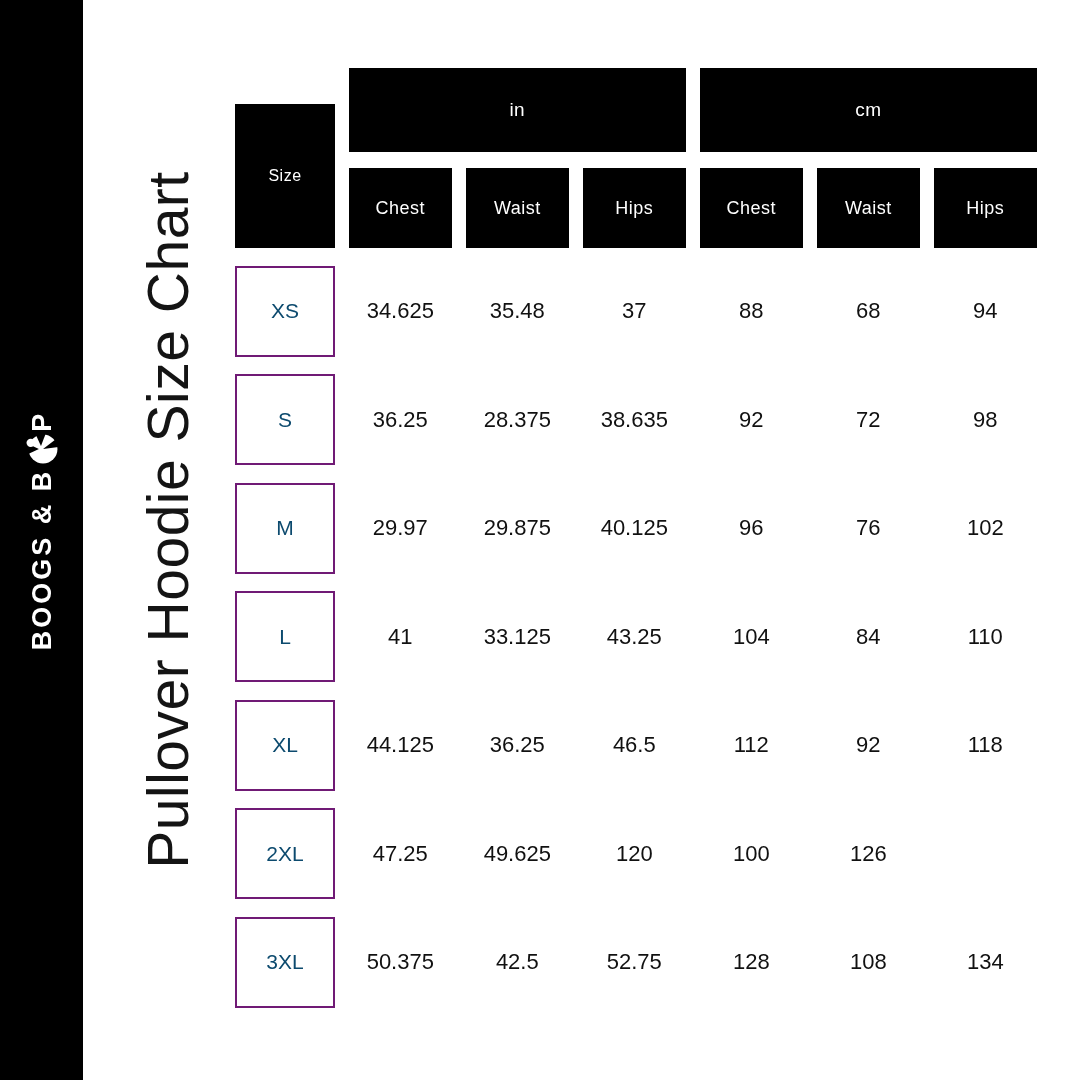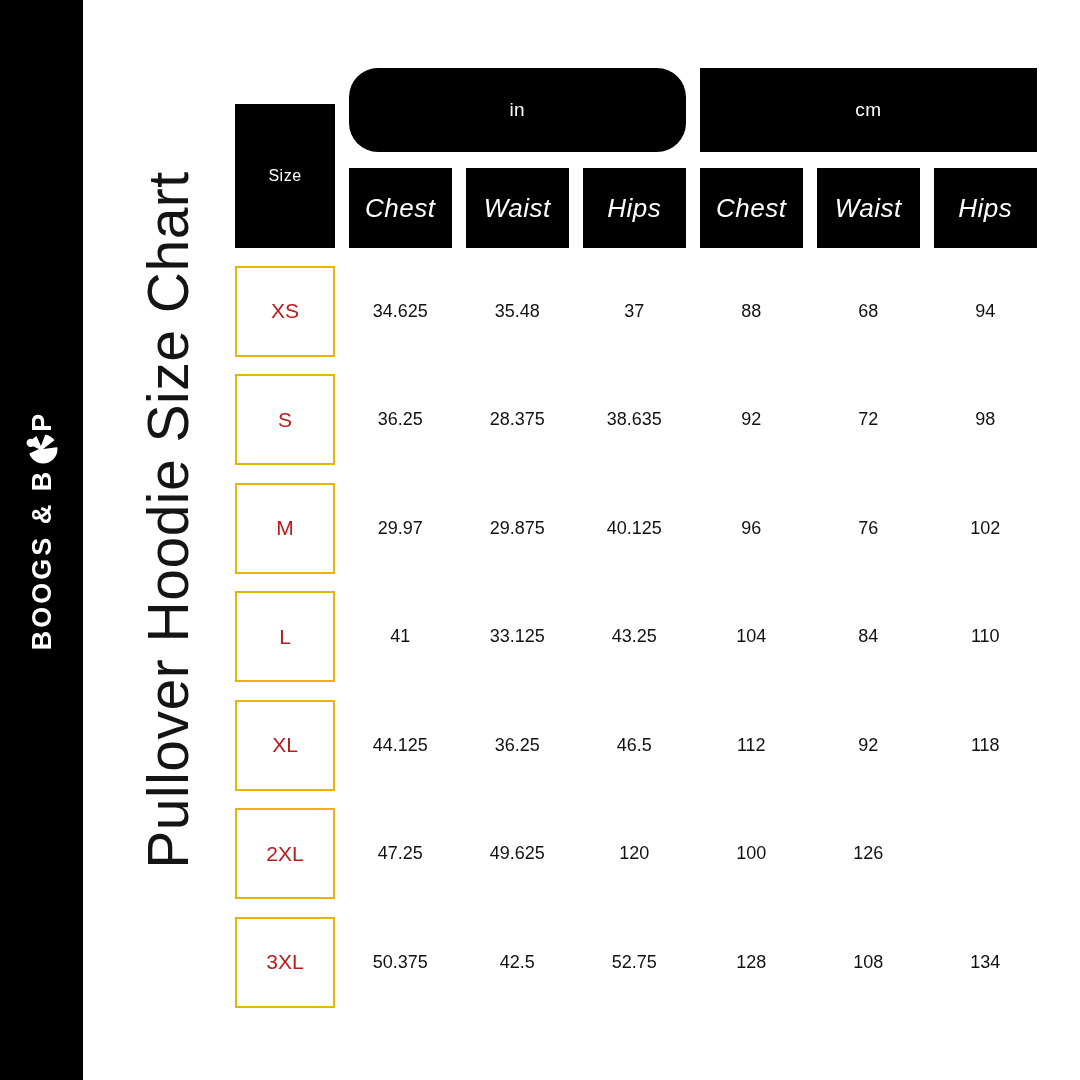--- a/index.html
+++ b/index.html
@@ -74,46 +74,46 @@
     justify-content: center;
     letter-spacing: 0.5px;
   }
   .corner {
     grid-column: 1;
     grid-row: 1 / 3;
     font-size: 16px;
     margin-top: 36px;
   }
   .group { font-size: 19px; }
-  .group-in { grid-column: 2 / 5; grid-row: 1; border-radius: 29px; }
+  .group-in { grid-column: 2 / 5; grid-row: 1; }
   .group-cm { grid-column: 5 / 8; grid-row: 1; }
-  .sub { font-size: 26px; grid-row: 2; font-style: italic; }
+  .sub { font-size: 18px; grid-row: 2; }
 
   .trow {
     display: grid;
     grid-template-columns: 100px repeat(6, 1fr);
     column-gap: 13.6px;
     height: 91px;
     margin-top: 17.5px;
   }
   .trow:first-of-type { margin-top: 19px; }
   .size-cell {
-    border: 2px solid #eab308;
+    border: 2px solid #701a75;
     background: #ffffff;
     display: flex;
     align-items: center;
     justify-content: center;
     font-size: 21px;
-    color: #b91c1c;
+    color: #0c4a6e;
   }
   .val {
     display: flex;
     align-items: center;
     justify-content: center;
-    font-size: 18px;
+    font-size: 22px;
     color: #111111;
   }
 </style>
 </head>
 <body>
 
 <div class="sidebar">
   <div class="brand">
     <span>BOOGS &amp; B</span>
       <svg class="logo-o" viewBox="0 0 32 32" aria-hidden="true">

